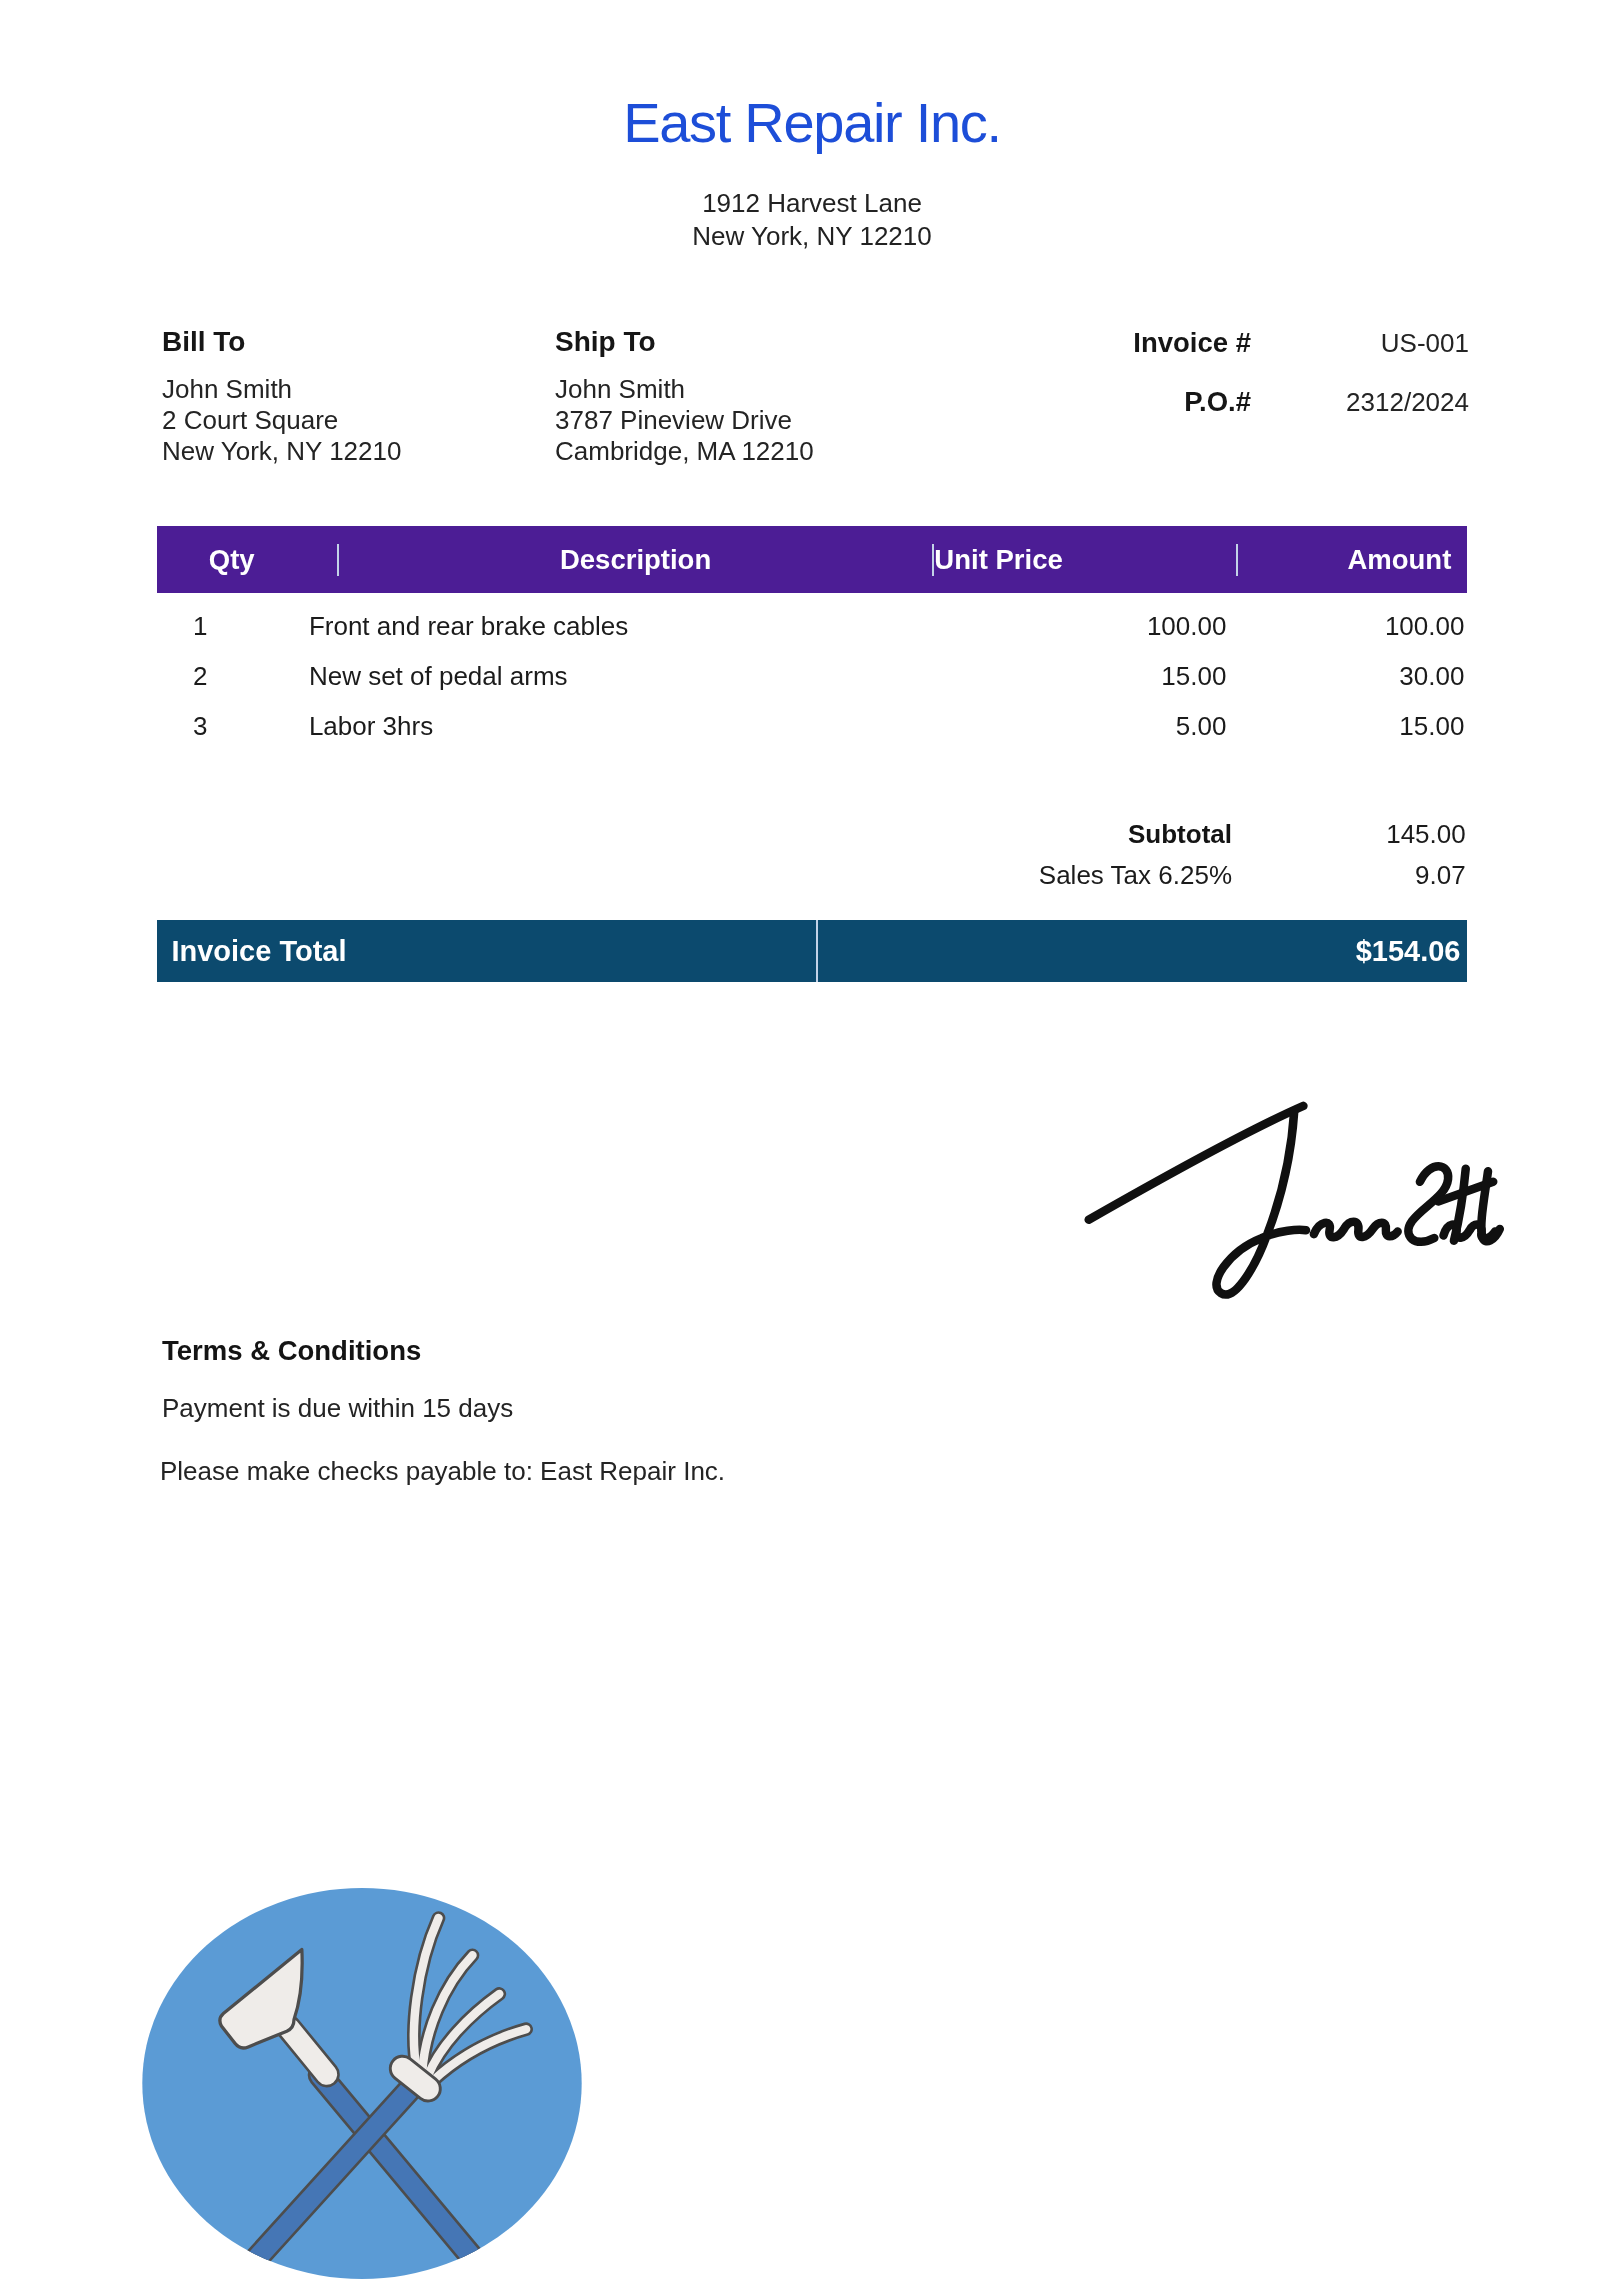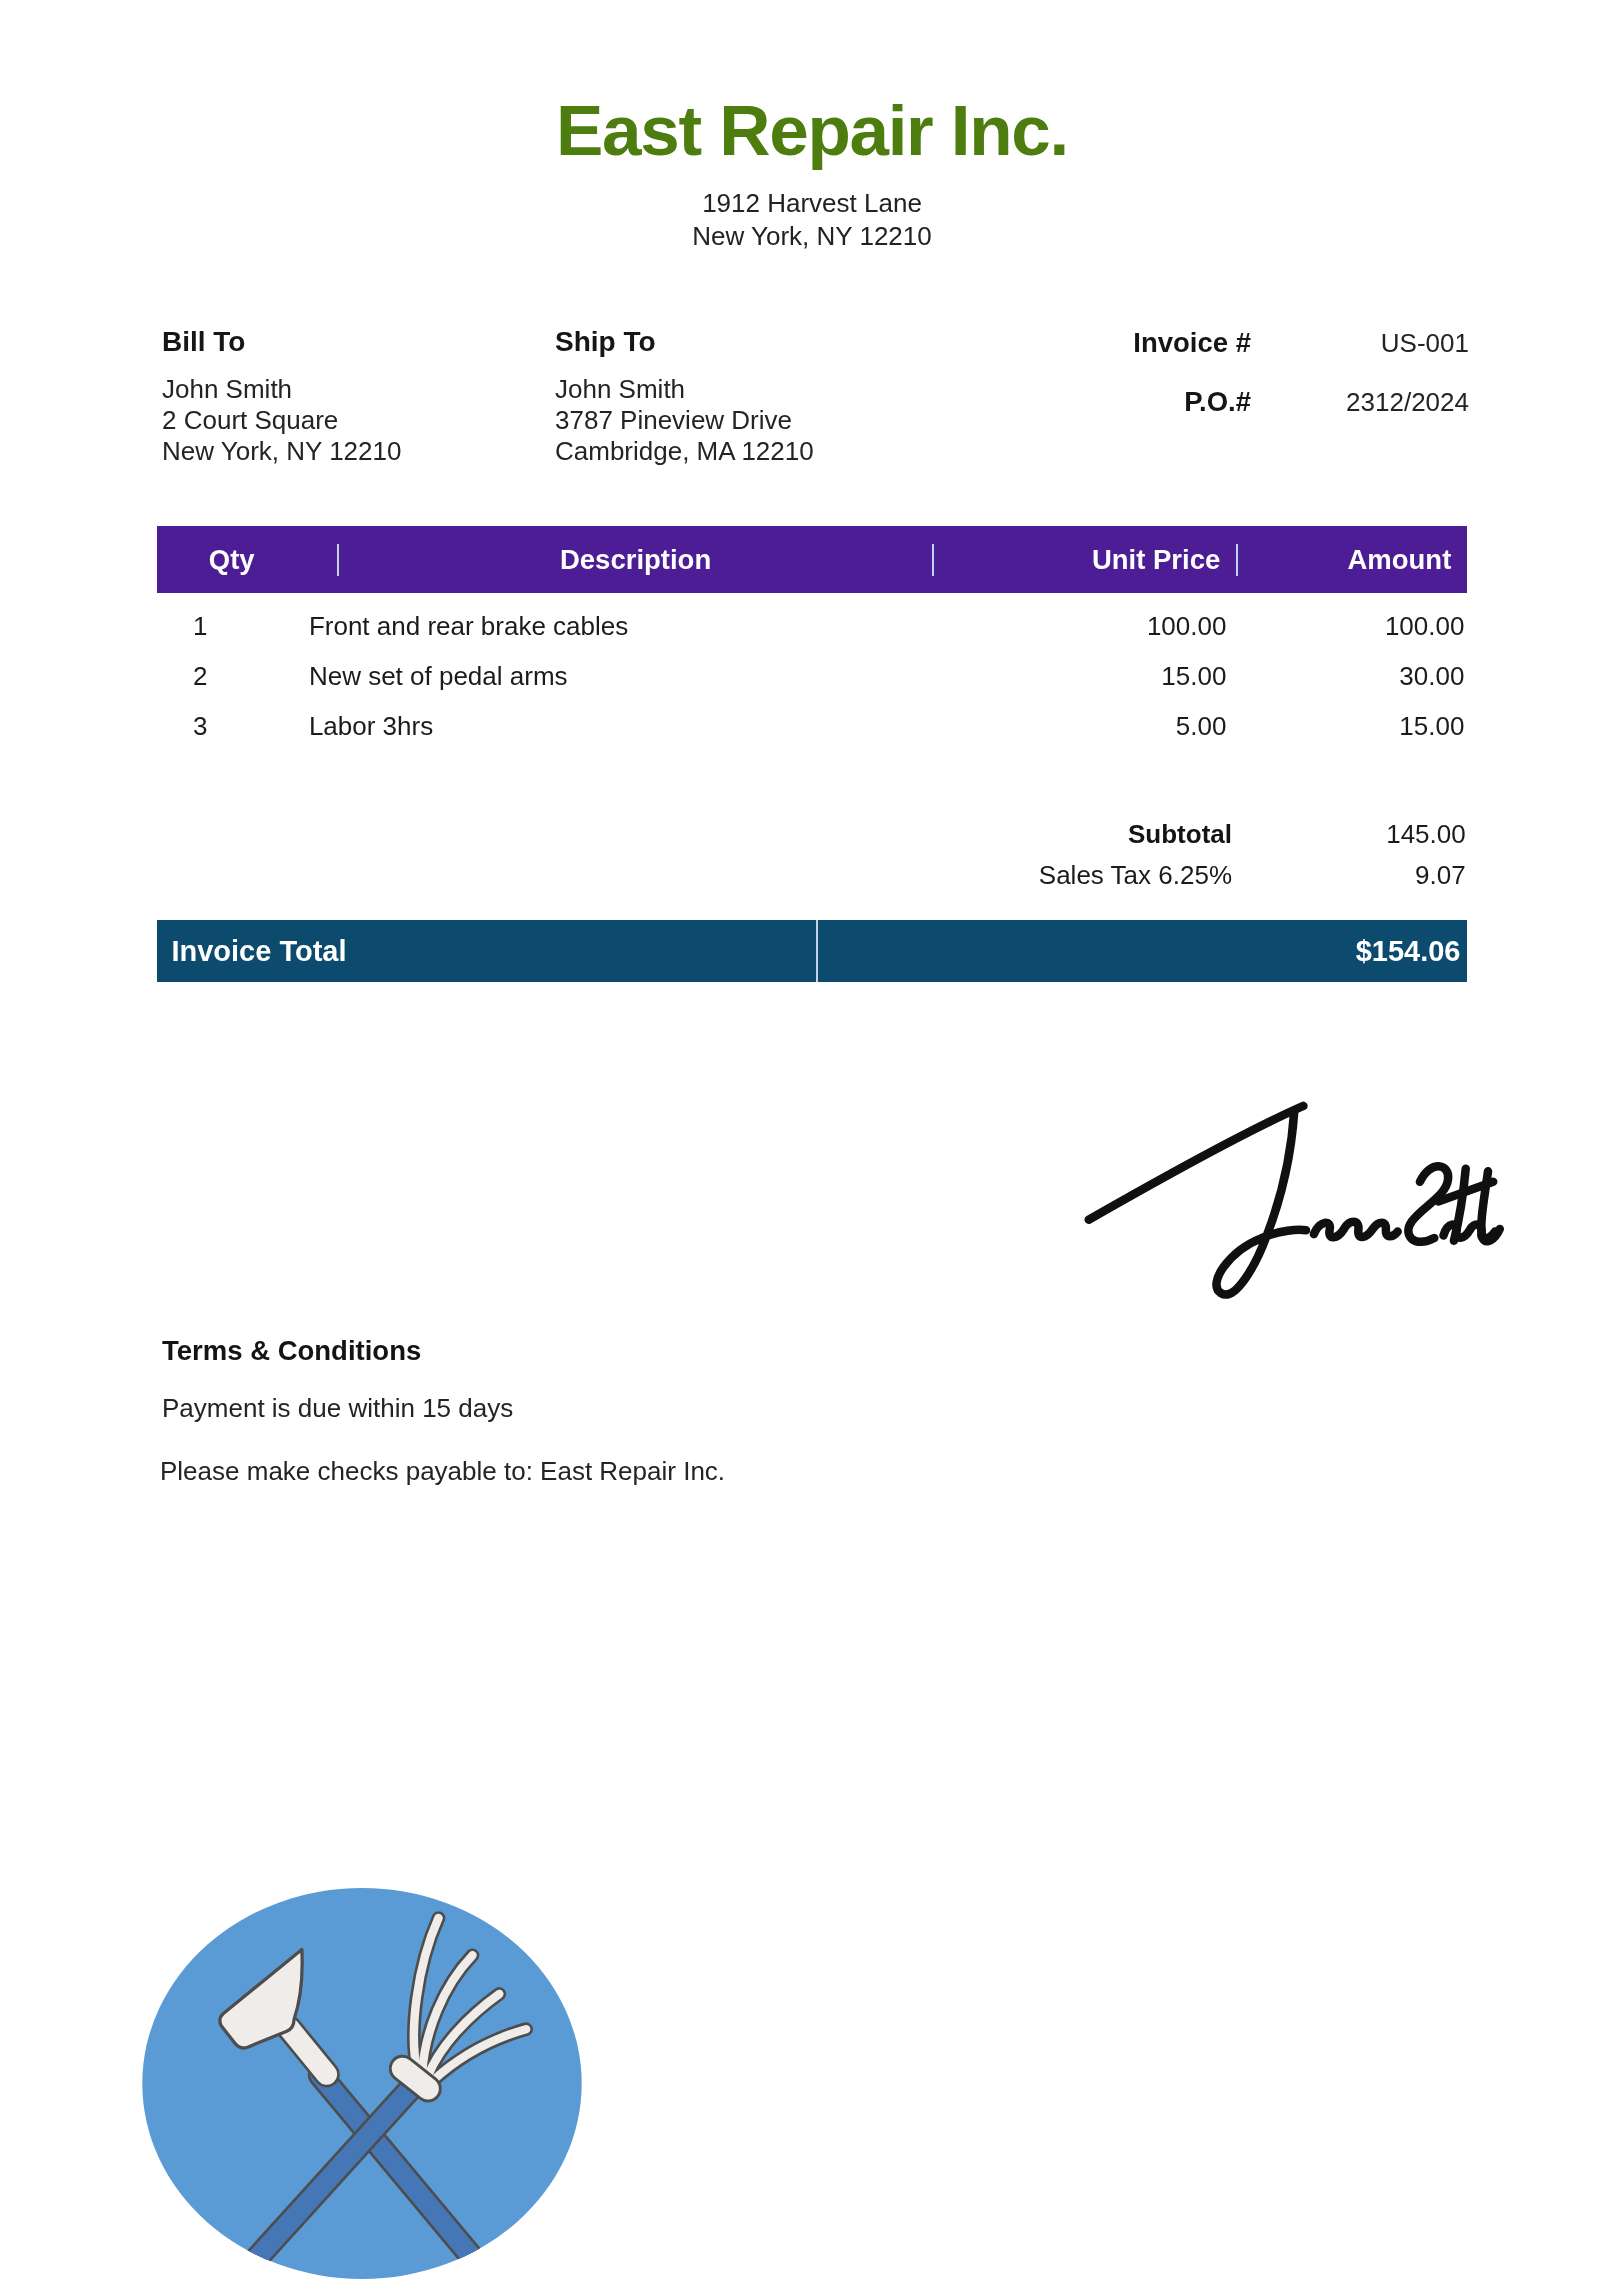--- a/index.html
+++ b/index.html
@@ -9,21 +9,21 @@
     background:#ffffff;
     font-family:"Liberation Sans","DejaVu Sans",sans-serif;
     color:#1f1f1f;
     overflow:hidden;
   }
   .abs{position:absolute;}
   
   .company-name{
     left:0;right:0;top:90px;
     text-align:center;
-    font-size:71px;font-weight:700;color:#4d7c0f;
+    font-size:56px;font-weight:400;color:#1d4ed8;
     letter-spacing:-1.3px;
   }
   .company-addr1{left:0;right:0;top:188px;text-align:center;font-size:26px;line-height:30px;color:#222;}
   .company-addr2{left:0;right:0;top:221px;text-align:center;font-size:26px;line-height:30px;color:#222;}
   
   .party-label{font-size:28px;font-weight:700;color:#161616;line-height:33px;}
   .party-lines{font-size:26px;line-height:31px;color:#242424;}
   .billto-label{left:162px;top:325px;}
   .billto-lines{left:162px;top:374px;}
   .shipto-label{left:555px;top:325px;}
@@ -34,21 +34,21 @@
   .meta-value{width:218px;text-align:right;font-size:26px;color:#242424;}
   
   .items{left:157px;top:526px;width:1310px;}
   .items-header{display:flex;height:67px;background:#4c1d95;align-items:center;color:#ffffff;font-weight:700;font-size:27.5px;padding-left:40px;}
   .col-qty{width:144px;box-sizing:border-box;}
   .col-desc{width:615px;box-sizing:border-box;}
   .col-unit{width:313px;box-sizing:border-box;}
   .col-amt{width:238px;box-sizing:border-box;}
   .items-header .col-qty{padding-left:11.8px;}
   .items-header .col-desc{text-align:center;border-left:2px solid #c3d3e8;}
-  .items-header .col-unit{text-align:right;padding-right:15.7px;border-left:2px solid #c3d3e8;}
+  .items-header .col-unit{padding-right:15.7px;border-left:2px solid #c3d3e8;}
   .items-header .col-amt{text-align:right;padding-right:15.7px;border-left:2px solid #c3d3e8;}
   .items-body{padding-top:8.5px;}
   .item-row{display:flex;height:50px;align-items:center;font-size:26px;color:#1b1b1b;}
   .item-row .col-qty{padding-left:36px;}
   .item-row .col-desc{padding-left:7.9px;}
   .item-row .col-unit{text-align:right;padding-right:2.6px;}
   .item-row .col-amt{text-align:right;padding-right:2.6px;}
   
   .totals{left:157px;top:814px;width:1310px;}
   .totals-row{display:flex;height:41px;align-items:center;font-size:26px;color:#1b1b1b;}

